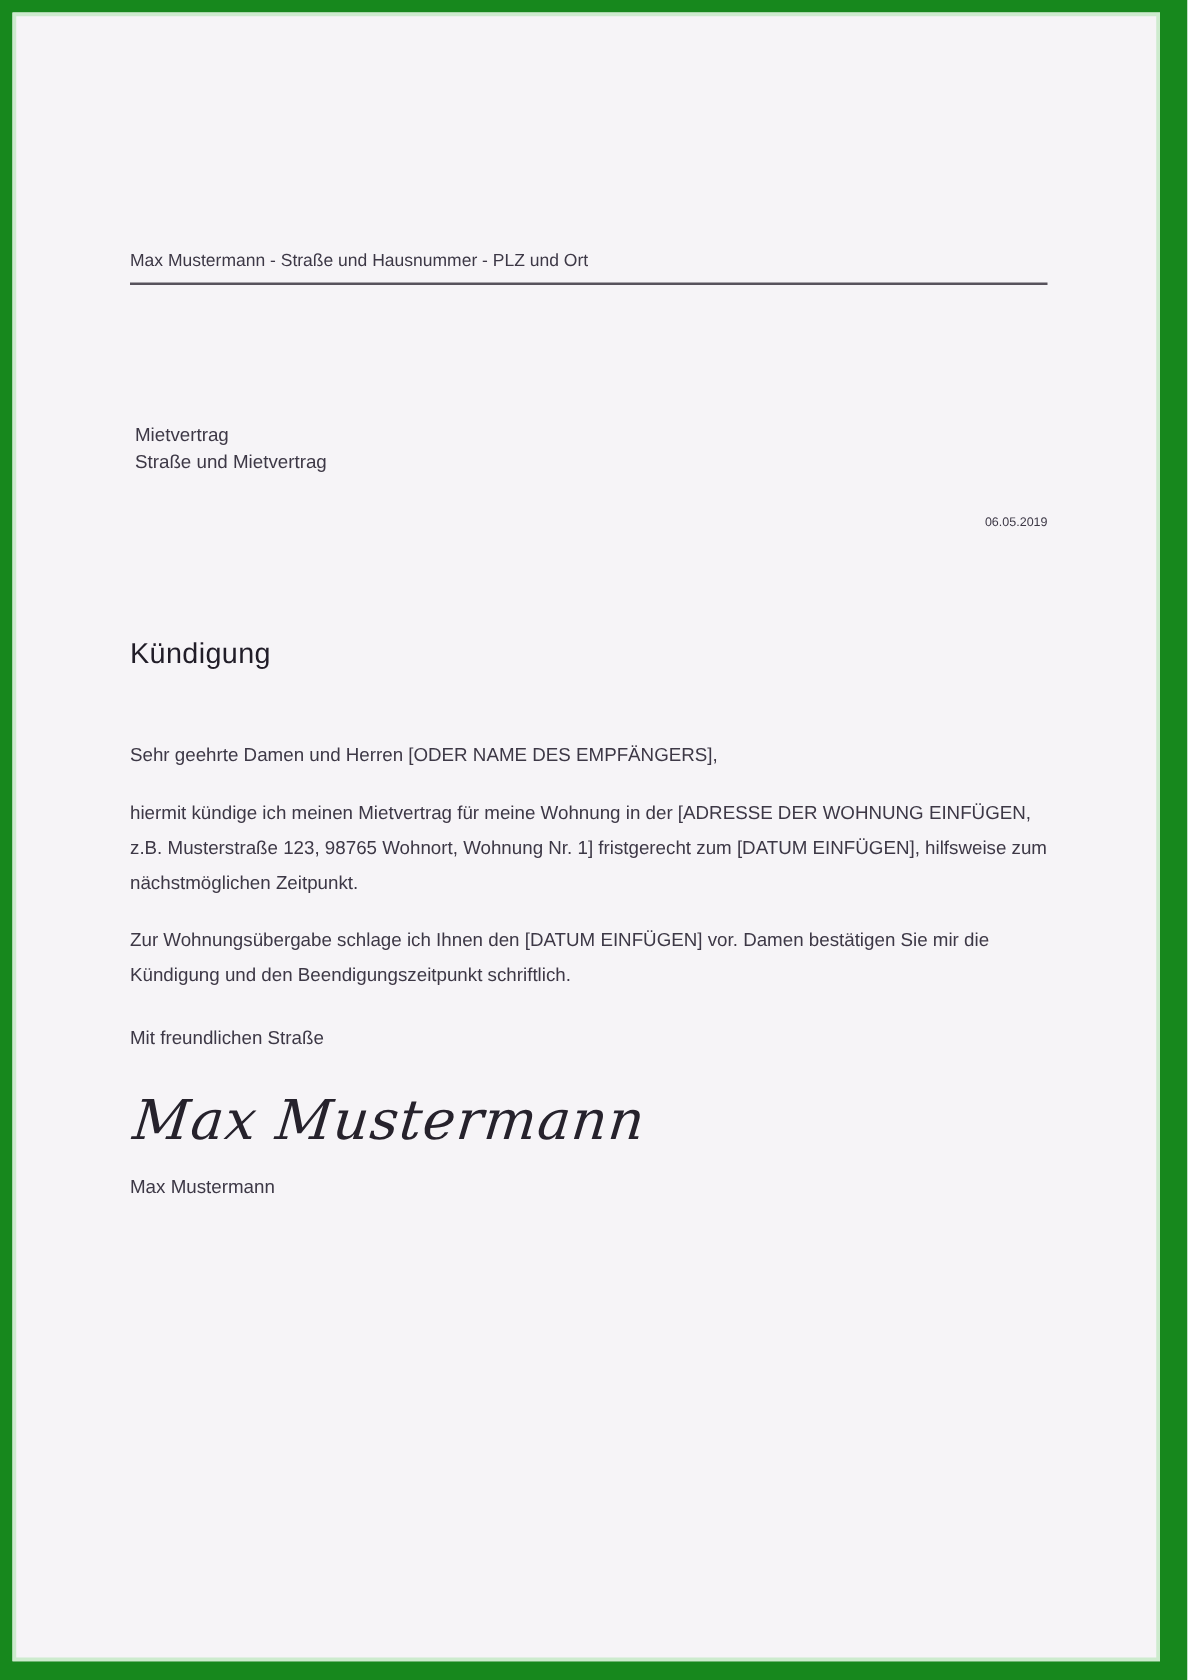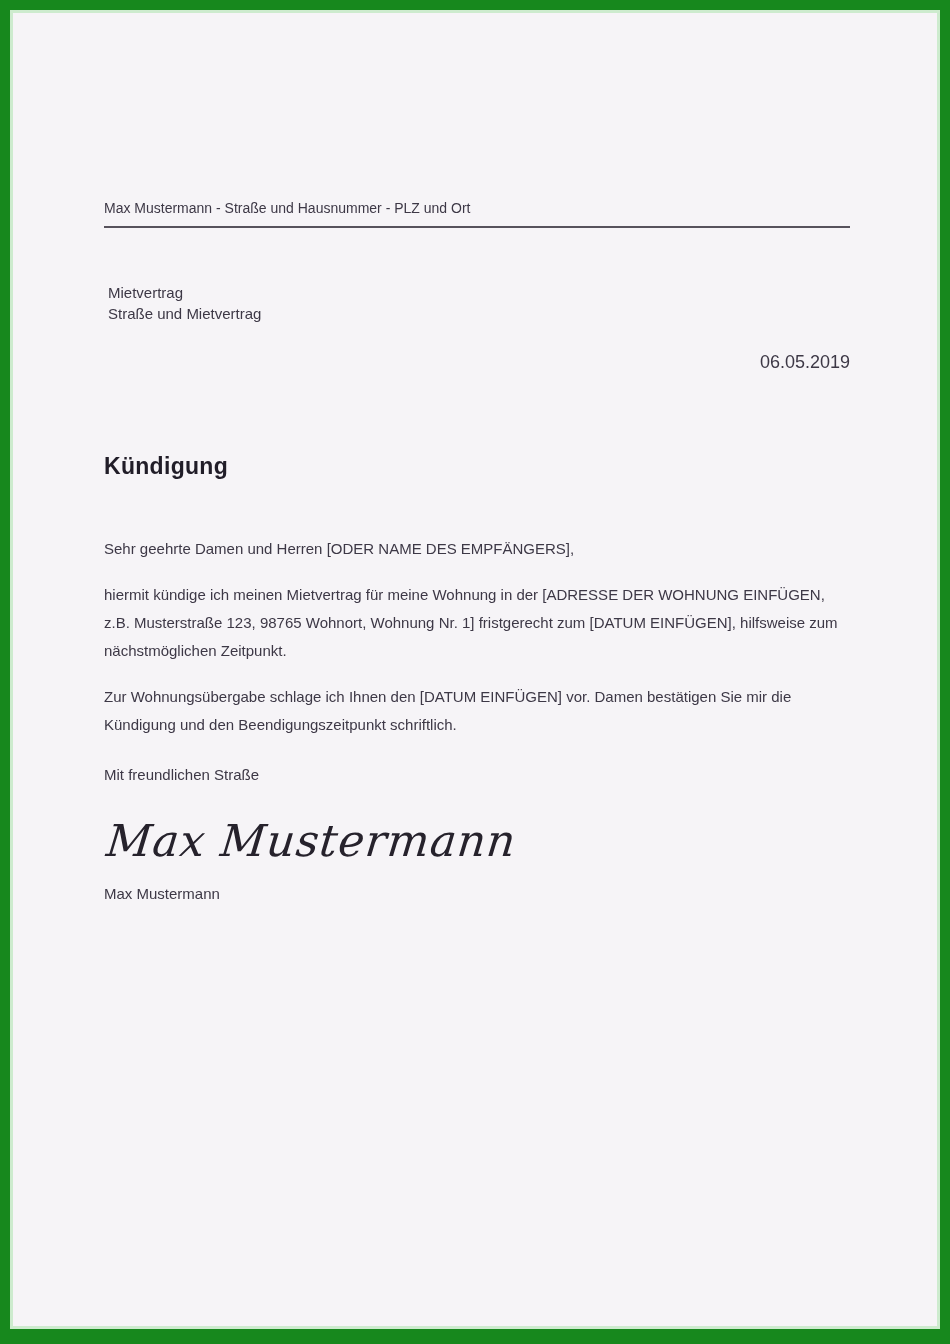--- a/index.html
+++ b/index.html
@@ -10,21 +10,21 @@
     width: 950px;
     height: 1344px;
     font-family: "Liberation Sans", sans-serif;
     overflow: hidden;
   }
   .frame {
     box-sizing: border-box;
     width: 950px;
     height: 1344px;
     background: #17881d;
-    padding: 10px 10px 15px 10px;
+    padding: 10px 22px 15px 10px;
   }
   .paper {
     box-sizing: border-box;
     width: 100%;
     height: 100%;
     background: #f6f4f7;
     border: 3px solid #cdebce;
     position: relative;
   }
   .content {
@@ -36,35 +36,35 @@
   }
   .sender-line {
     margin-top: 187px;
     font-size: 14px;
     line-height: 17px;
     padding-bottom: 9px;
     border-bottom: 2px solid #57525c;
     color: #3d3846;
   }
   .recipient {
-    margin-top: 54px;
+    margin-top: 110px;
     font-size: 15px;
     line-height: 21px;
     padding-left: 4px;
   }
   .date-row {
     margin-top: 28px;
-    font-size: 18px;
+    font-size: 10px;
     line-height: 21px;
     text-align: right;
   }
   .subject {
     margin-top: 80px;
     font-size: 23px;
-    font-weight: bold;
+    font-weight: normal;
     color: #211d28;
     letter-spacing: 0.3px;
   }
   .salutation {
     margin-top: 55px;
     font-size: 15px;
     line-height: 28px;
   }
   .para {
     margin-top: 18px;

